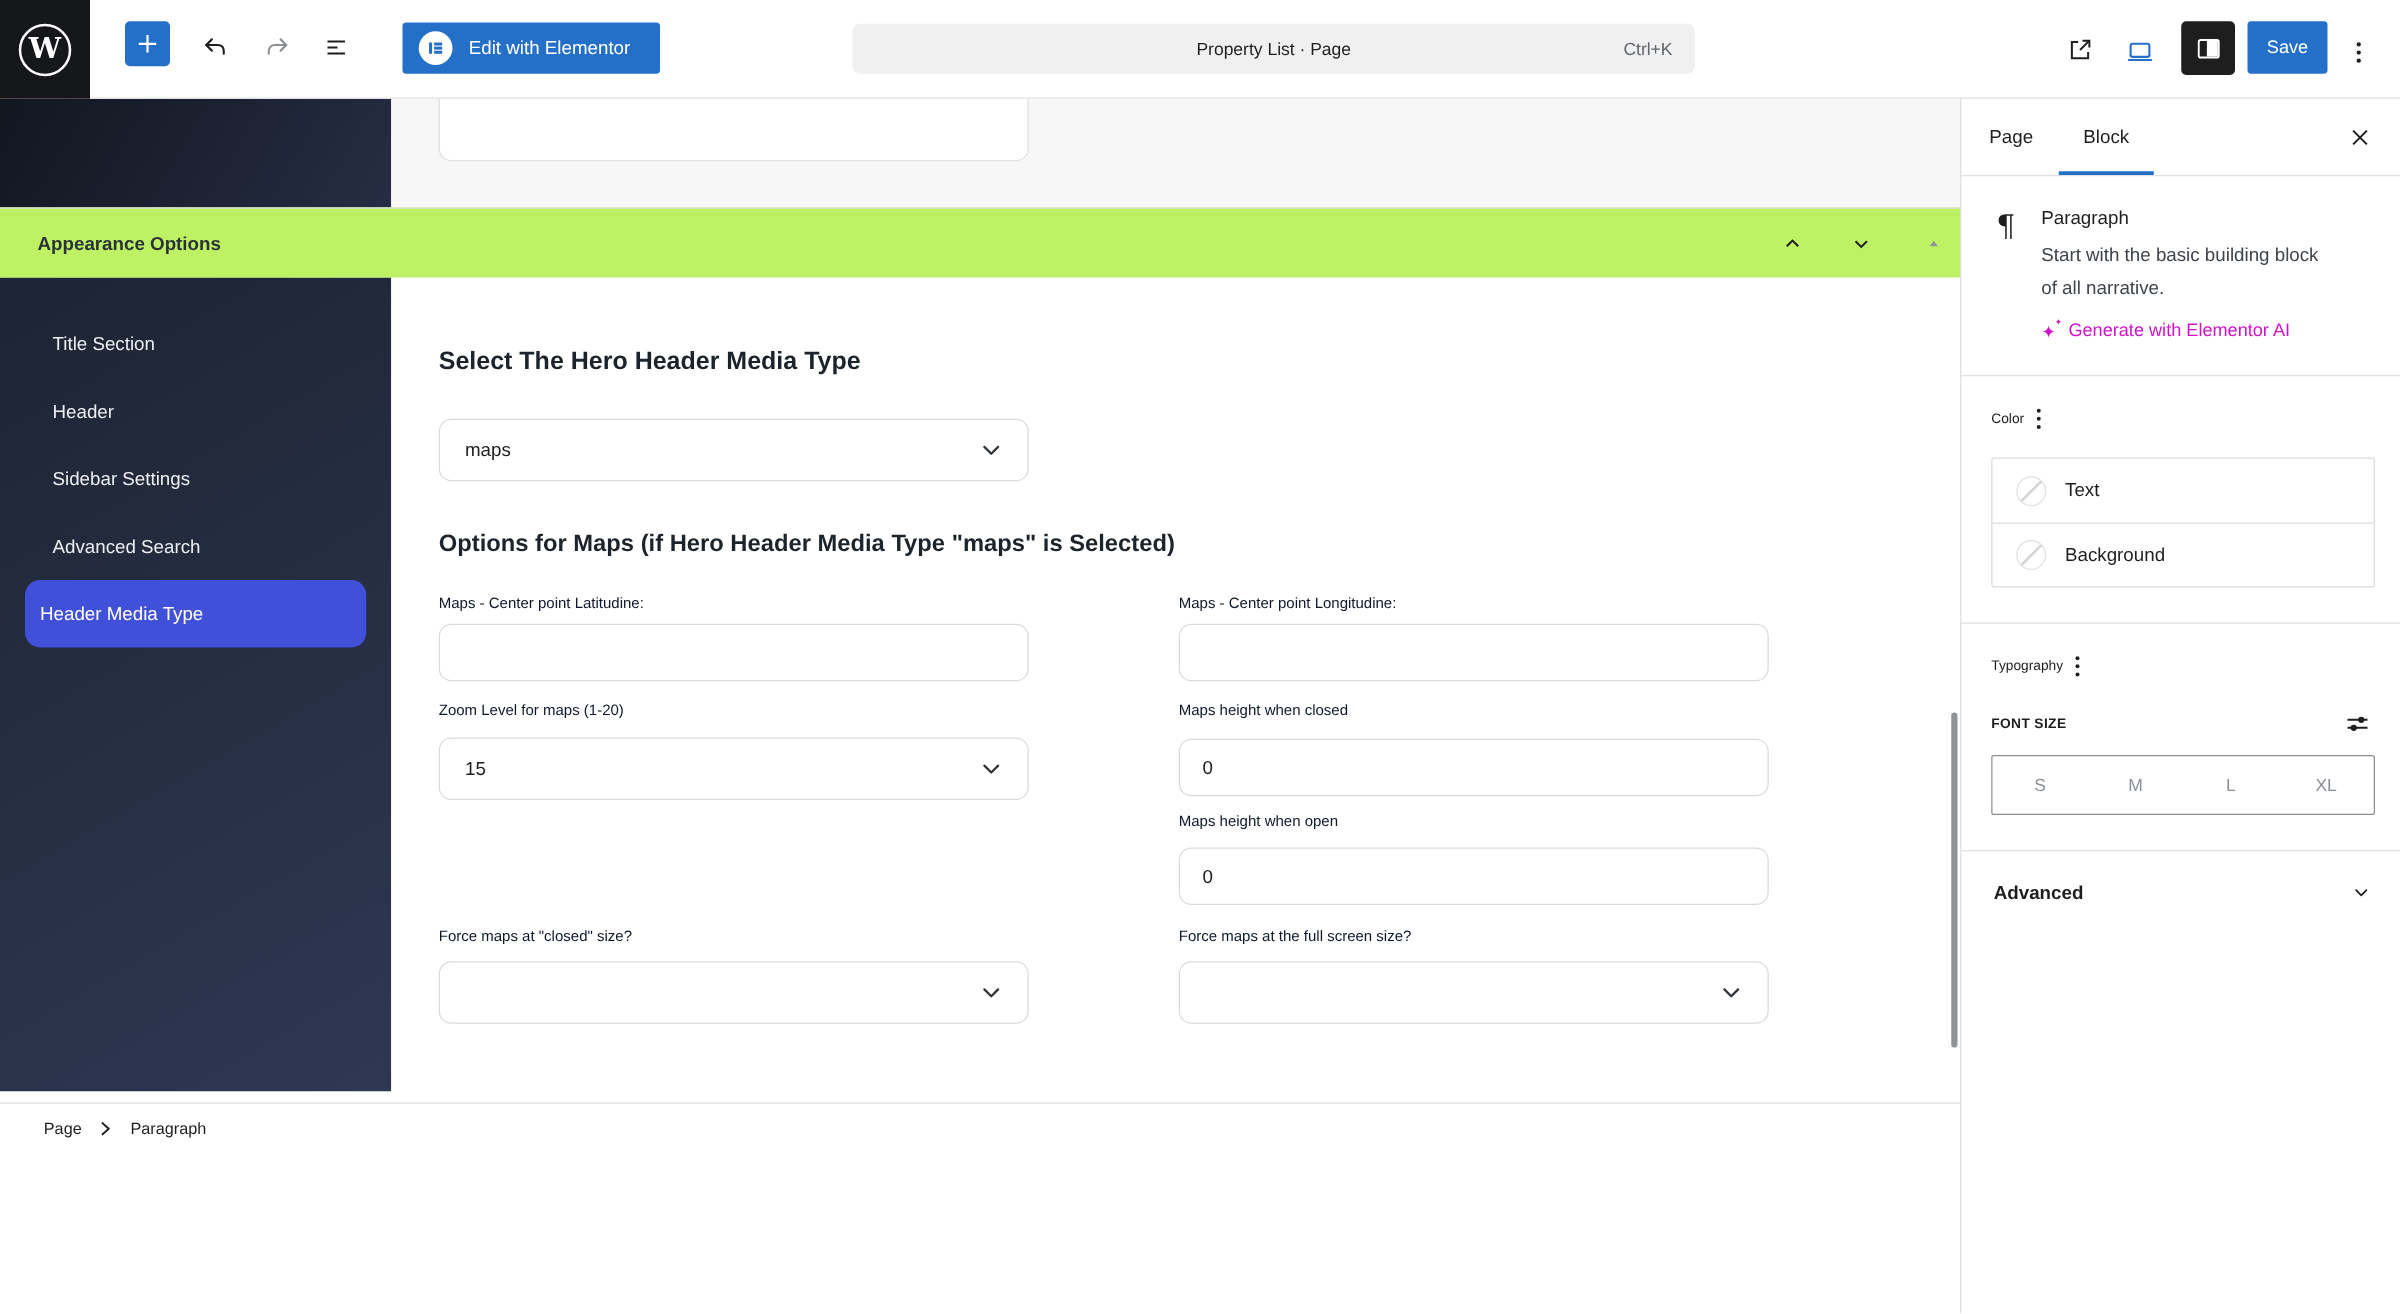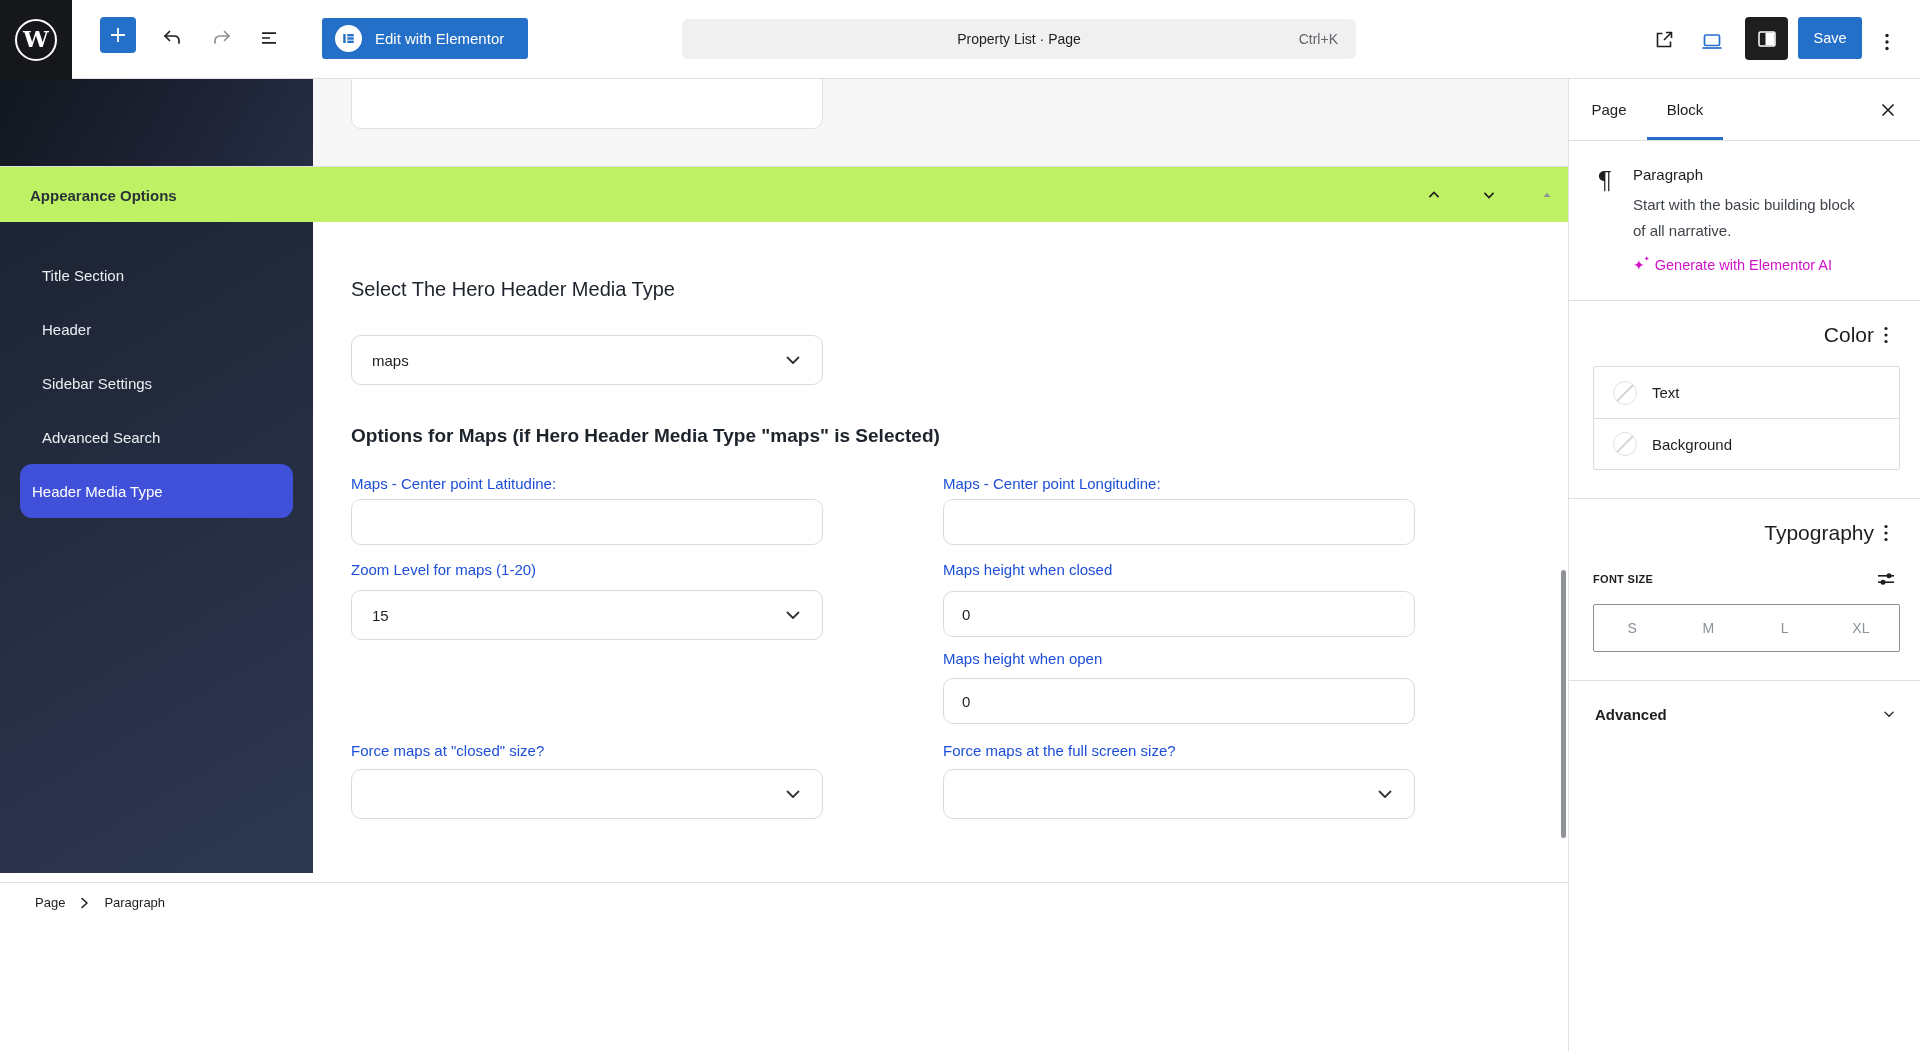--- a/index.html
+++ b/index.html
@@ -47,23 +47,23 @@
   .mb-title{position:absolute;left:30px;top:0;height:56px;display:flex;align-items:center;font-size:15px;font-weight:700;color:#2c3338}
   .mb-icon{position:absolute;top:13px;width:30px;height:30px;display:flex;align-items:center;justify-content:center;background:none;border:none;cursor:pointer;color:#1e1e1e;padding:0}
   #move-up-btn{left:1419px}
   #move-down-btn{left:1474px}
   #collapse-btn{left:1532px}
 
   
   #canvas-top{position:absolute;left:313px;top:79px;width:1255px;height:87px;background:#f7f7f8;overflow:hidden}
   .partial-input{position:absolute;left:38px;top:-18px;width:472px;height:68px;background:#fff;border:1px solid #dde0e4;border-radius:10px}
   #canvas{position:absolute;left:313px;top:222px;width:1255px;height:660px;background:#fff}
-  .h1{position:absolute;font-size:20px;font-weight:400;color:#1c232b;margin:0}
+  .h1{position:absolute;font-size:20px;font-weight:700;color:#1c232b;margin:0}
   .h2{position:absolute;font-size:19px;font-weight:700;color:#1c232b;margin:0}
-  .f-label{position:absolute;font-size:15px;color:#1d4ed8}
+  .f-label{position:absolute;font-size:12px;color:#0f172a}
   .ctrl{position:absolute;background:#fff;border:1px solid #d7dbe0;border-radius:10px;font-size:15px;color:#1e1e1e}
   .sel{width:472px;height:50px;display:flex;align-items:center;justify-content:space-between;padding:0 22px 0 20px;cursor:pointer}
   input.ctrl{width:472px;height:46px;padding:0 18px;outline:none;font-family:inherit}
   #scroll-thumb{position:absolute;left:1561px;top:570px;width:5px;height:268px;background:#8f9296;border-radius:3px;z-index:3;cursor:pointer}
 
   
   #breadcrumb{position:absolute;left:0;top:882px;width:1568px;height:40px;border-top:1px solid #e0e0e0;background:#fff;display:flex;align-items:center;gap:15px;padding-left:35px;font-size:13px}
   .crumb{cursor:pointer}
   .crumb.current{cursor:default}
 
@@ -75,21 +75,21 @@
   .tab.active::after{content:"";position:absolute;left:0;right:0;bottom:0;height:3px;background:var(--accent)}
   .close-btn{position:absolute;right:20px;top:19px;width:24px;height:24px;background:none;border:none;padding:0;cursor:pointer;color:#1e1e1e}
   .block-card{display:flex;gap:18px;padding:25px 24px 27px 28px;border-bottom:1px solid #e0e0e0}
   .pilcrow{font-size:24px;font-family:"DejaVu Serif",serif;line-height:1;margin-top:3px;width:18px}
   .bc-name{font-size:15px;font-weight:500;margin-bottom:9px}
   .bc-desc{font-size:15px;line-height:26px;color:#3f444b;width:222px;margin-bottom:13px}
   .ai-link{display:flex;align-items:center;gap:10px;color:var(--ai-magenta);font-size:14.5px;cursor:pointer}
   .ai-spark{font-size:14px;position:relative;line-height:1}
   .ai-spark::after{content:"✦";font-size:7px;position:absolute;right:-5px;top:-3px}
   .panel{border-bottom:1px solid #e0e0e0;padding:22px 20px 28px 24px}
-  .panel-head{display:flex;justify-content:flex-end;align-items:center;font-size:21px;font-weight:500;color:#1e1e1e;padding-right:2px}
+  .panel-head{display:flex;justify-content:flex-start;align-items:center;font-size:11px;font-weight:500;color:#1e1e1e;padding-right:2px}
   .kebab-sm{background:none;border:none;padding:0;width:24px;height:24px;cursor:pointer;color:#1e1e1e}
   .color-box{margin-top:19px;border:1px solid #dcdcde;border-radius:2px}
   .color-row{height:51px;display:flex;align-items:center;gap:15px;padding-left:19px;cursor:pointer;font-size:15px}
   .color-row + .color-row{border-top:1px solid #dcdcde}
   .swatch{width:24px;height:24px;border-radius:50%;border:1px solid #e0e0e0;background:linear-gradient(135deg,transparent 46%,#d8d8d8 46%,#d8d8d8 54%,transparent 54%)}
   .fs-row{display:flex;justify-content:space-between;align-items:center;margin-top:22px;padding-right:2px}
   .fs-label{font-size:11px;font-weight:600;letter-spacing:.3px;color:#1e1e1e}
   .size-box{margin-top:13px;height:48px;border:1px solid #8c8f94;border-radius:2px;display:flex}
   .size-cell{flex:1;display:flex;align-items:center;justify-content:center;color:#8a8f98;font-size:14px;cursor:pointer}
   .adv-row{height:66px;display:flex;align-items:center;justify-content:space-between;padding:0 22px 0 26px;font-size:15px;font-weight:700;cursor:pointer}

